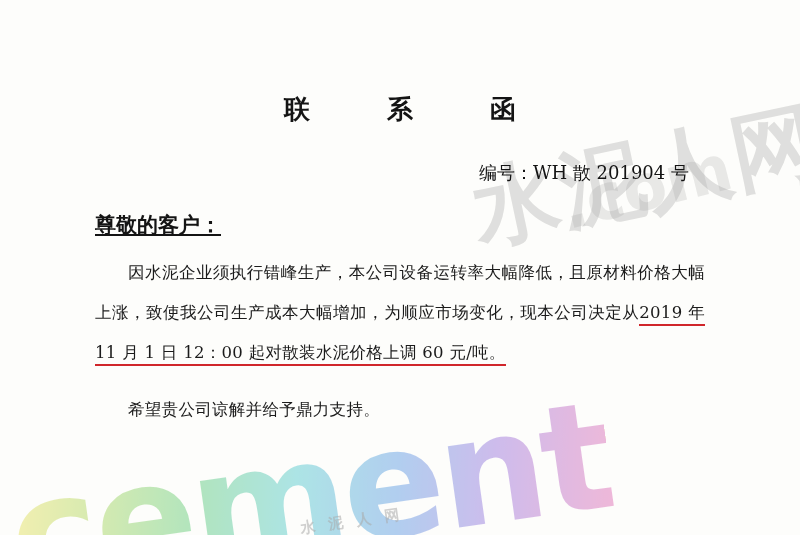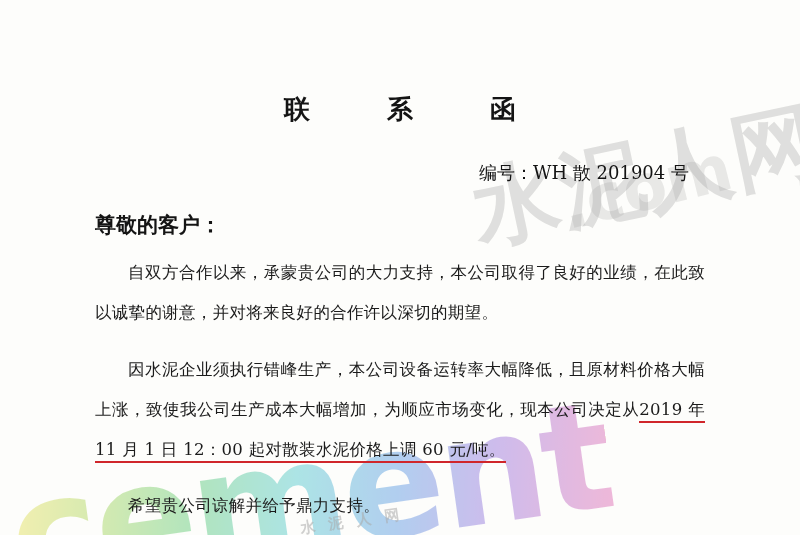--- a/index.html
+++ b/index.html
@@ -120,20 +120,21 @@
     font-weight: 400;
     color: #141414;
   }
 
   .salutation {
     margin-top: 26px;
     font-family: "DejaVu Sans", "Liberation Sans", sans-serif;
     font-size: 21px;
     font-weight: 700;
     color: #141414;
+    text-decoration: underline;
   }
 
   .para {
     margin-top: 14px;
     font-size: 16.5px;
     line-height: 40px;
     text-align: justify;
     text-indent: 2em;
     color: #1b1b1b;
     letter-spacing: 0.3px;
@@ -157,20 +158,19 @@
   </div>
 
   <div class="content">
 
     <div class="doc-title">联 系 函</div>
 
     <div class="doc-number">编号：WH 散 201904 号</div>
 
     <div class="salutation">尊敬的客户：</div>
 
-    <p class="para">自双方合作以来，承蒙贵公司的大力支持，本公司取得了良好的业绩，在此致以诚挚的谢意，并对将来良好的合作许以深切的期望。</p>
 
     <p class="para"><span>因水泥企业须执行错峰生产，本公司设备运转率大幅降低，且原材料价格大幅上涨，致使我公司生产成本大幅增加，为顺应市场变化，现本公司决定从</span><span class="underline-red">2019 年 11 月 1 日 12：00 起对散装水泥价格上调 60 元/吨。</span></p>
 
     <p class="para">希望贵公司谅解并给予鼎力支持。</p>
 
   </div>
 </div>
 
 </body></html>

